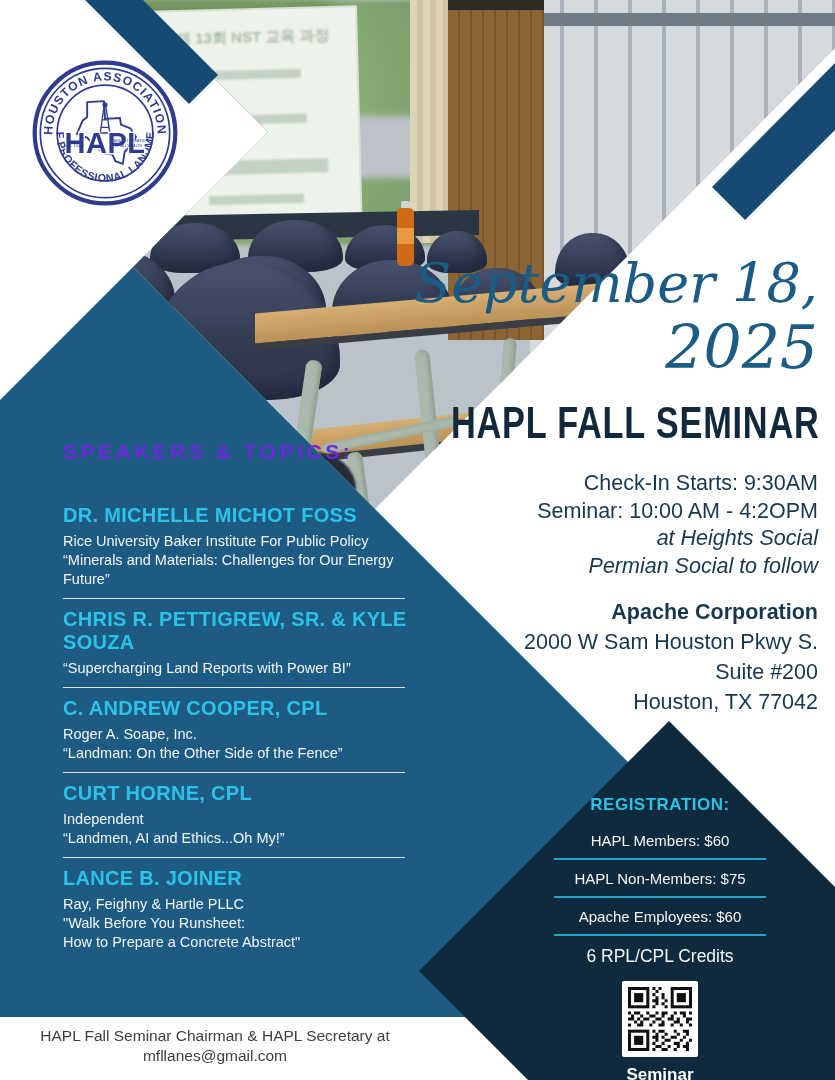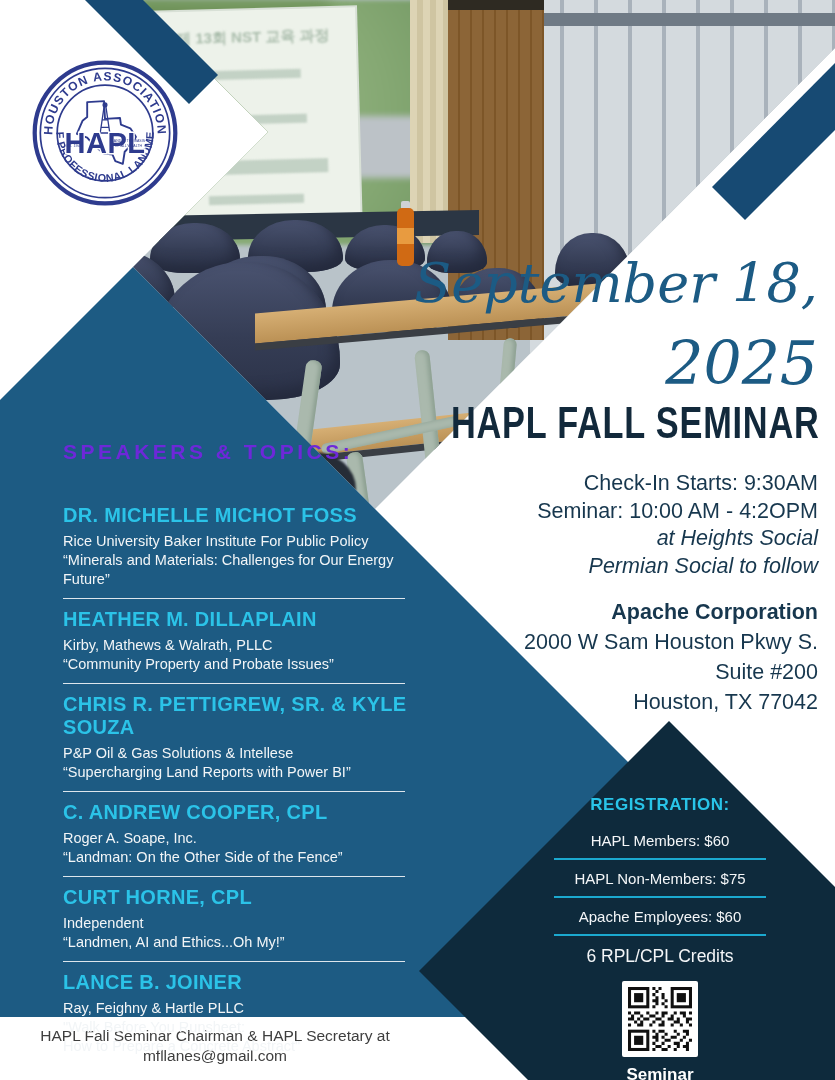--- a/index.html
+++ b/index.html
@@ -55,21 +55,21 @@
   .spk-topic{white-space:pre-line;}
   .spk-div{height:1px;width:342px;background:rgba(255,255,255,.85);margin:9px 0 9px 0;}
 
   
   #logo{left:30px;top:58px;width:150px;height:150px;z-index:4;}
 
   
   #date-script{right:17px;top:252px;z-index:4;text-align:right;color:#1c5b84;
     font-family:"DejaVu Serif",serif;font-style:italic;}
   #date-script .d1{font-size:54px;line-height:64px;}
-  #date-script .d2{font-size:60px;line-height:62px;margin-top:16px;}
+  #date-script .d2{font-size:60px;line-height:62px;}
   #event-title{right:15px;top:398px;z-index:4;color:#12293b;font-size:44px;font-weight:bold;
     letter-spacing:1px;transform:scaleX(.78);transform-origin:100% 50%;white-space:nowrap;}
   #schedule{right:17px;top:470px;z-index:4;text-align:right;color:#17374e;font-size:21.5px;line-height:27.5px;}
   #schedule .it{font-style:italic;}
   #venue{right:17px;top:597px;z-index:4;text-align:right;color:#17374e;font-size:21.5px;line-height:30px;}
   #venue .vn{font-weight:bold;}
 
   
   #navy-diamond{left:0;top:0;width:835px;height:1080px;z-index:5;background:#0e2a3c;
     clip-path:polygon(669px 721px,835px 887px,835px 1080px,528px 1080px,419px 971px);}
@@ -173,28 +173,21 @@
   <div id="speakers" class="abs">
     <div class="spk-heading">SPEAKERS &amp; TOPICS:</div>
 
     <div>
       <div class="spk-name">DR. MICHELLE MICHOT FOSS</div>
       <div class="spk-org">Rice University Baker Institute For Public Policy</div>
       <div class="spk-topic">“Minerals and Materials: Challenges for Our Energy Future”</div>
       <div class="spk-div"></div>
     </div>
     <div>
-      <div class="spk-name">HEATHER M. DILLAPLAIN</div>
-      <div class="spk-org">Kirby, Mathews &amp; Walrath, PLLC</div>
-      <div class="spk-topic">“Community Property and Probate Issues”</div>
-      <div class="spk-div"></div>
-    </div>
-    <div>
       <div class="spk-name">CHRIS R. PETTIGREW, SR. &amp; KYLE SOUZA</div>
-      <div class="spk-org">P&amp;P Oil &amp; Gas Solutions &amp; Intellese</div>
       <div class="spk-topic">“Supercharging Land Reports with Power BI”</div>
       <div class="spk-div"></div>
     </div>
     <div>
       <div class="spk-name">C. ANDREW COOPER, CPL</div>
       <div class="spk-org">Roger A. Soape, Inc.</div>
       <div class="spk-topic">“Landman: On the Other Side of the Fence”</div>
       <div class="spk-div"></div>
     </div>
     <div>

